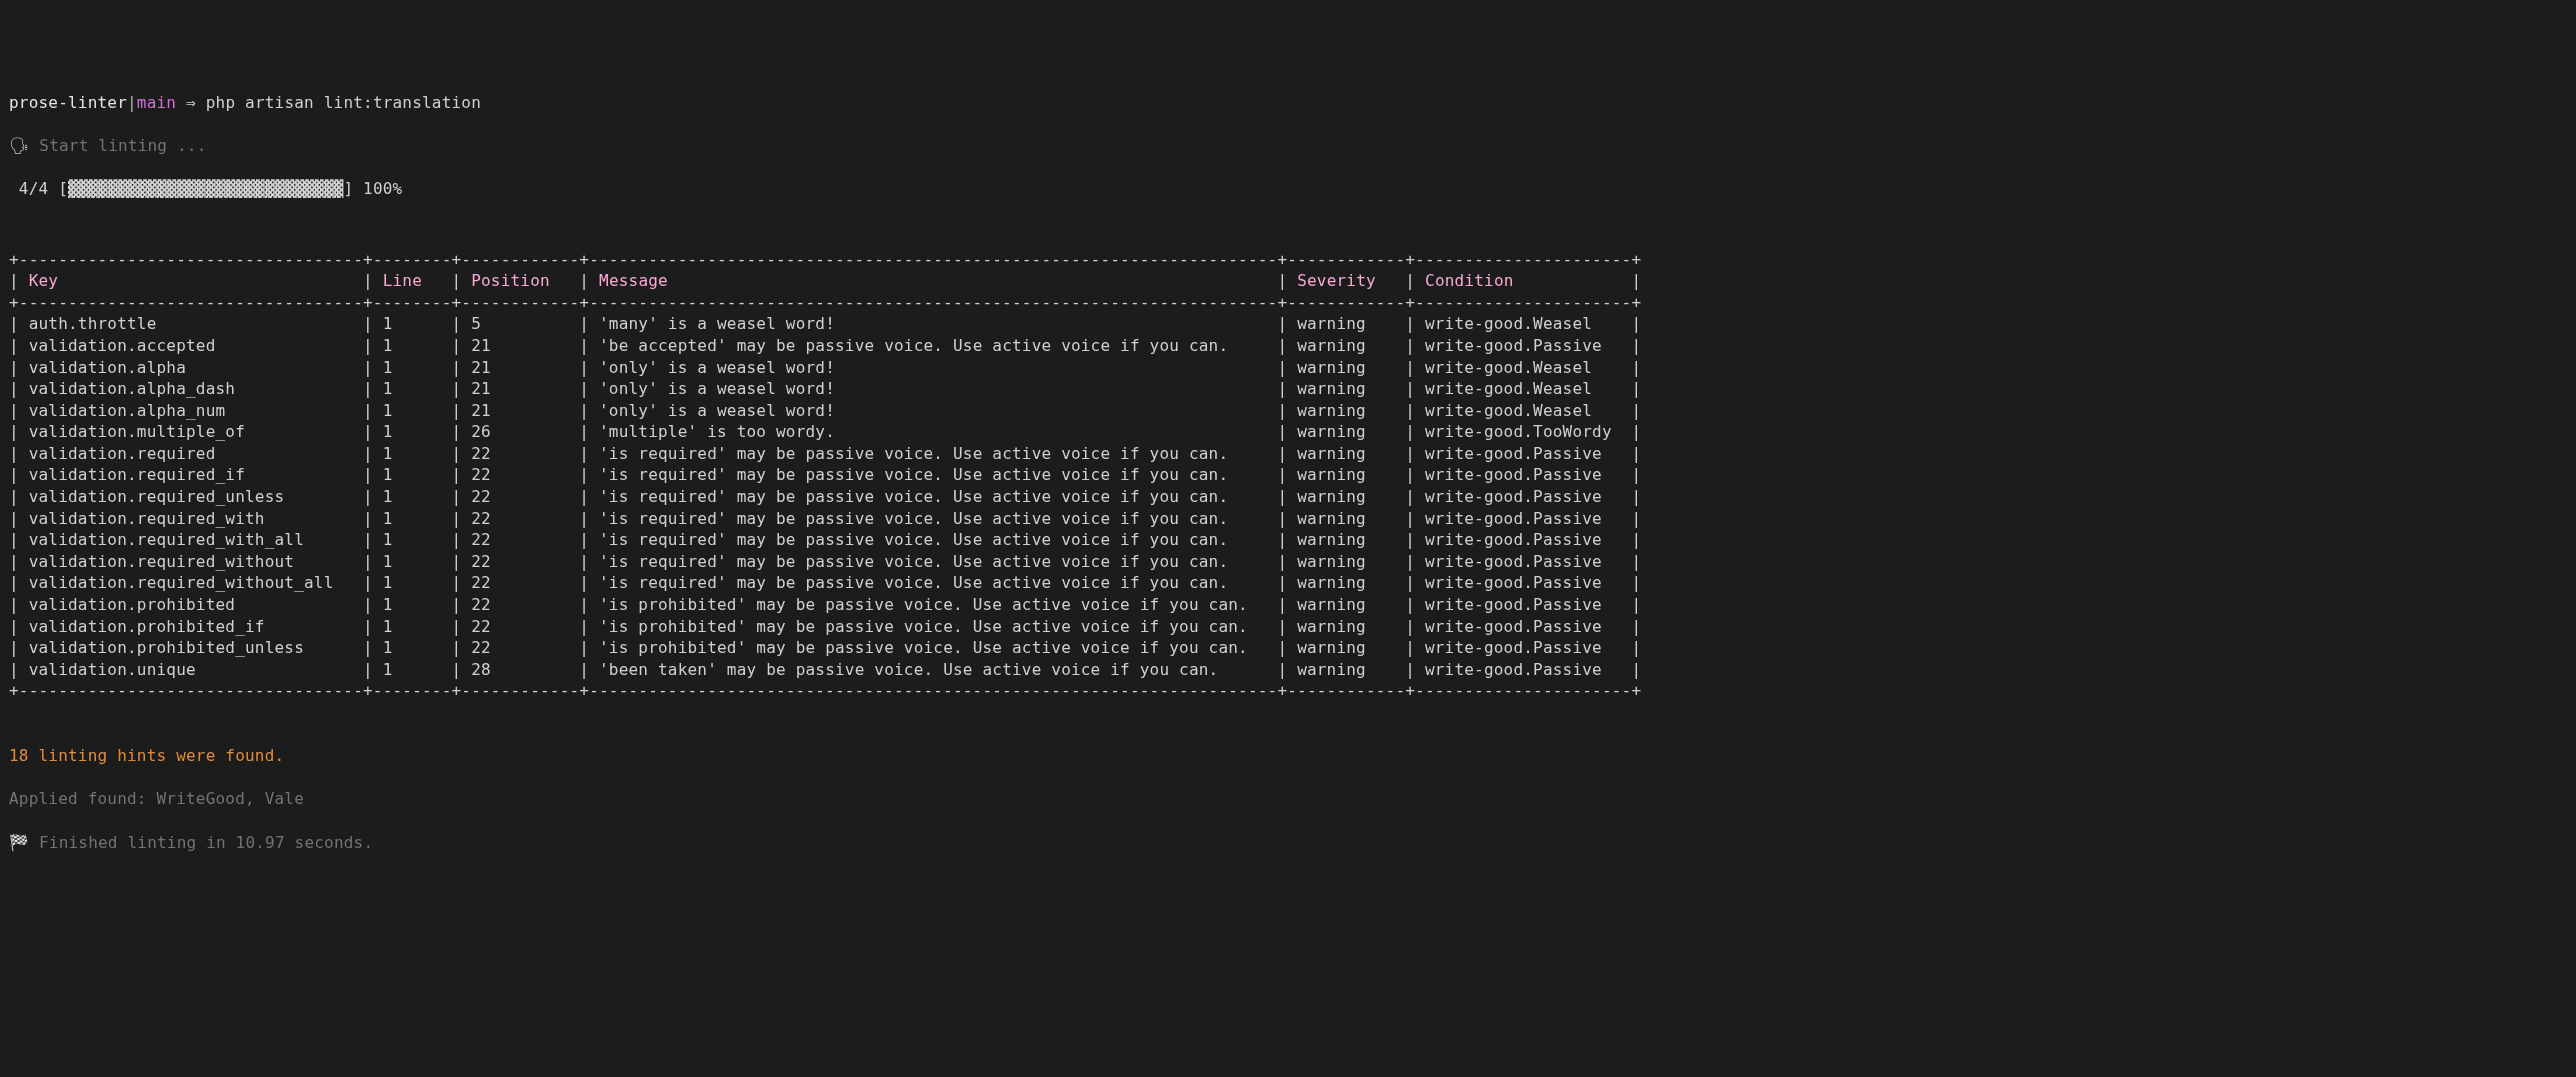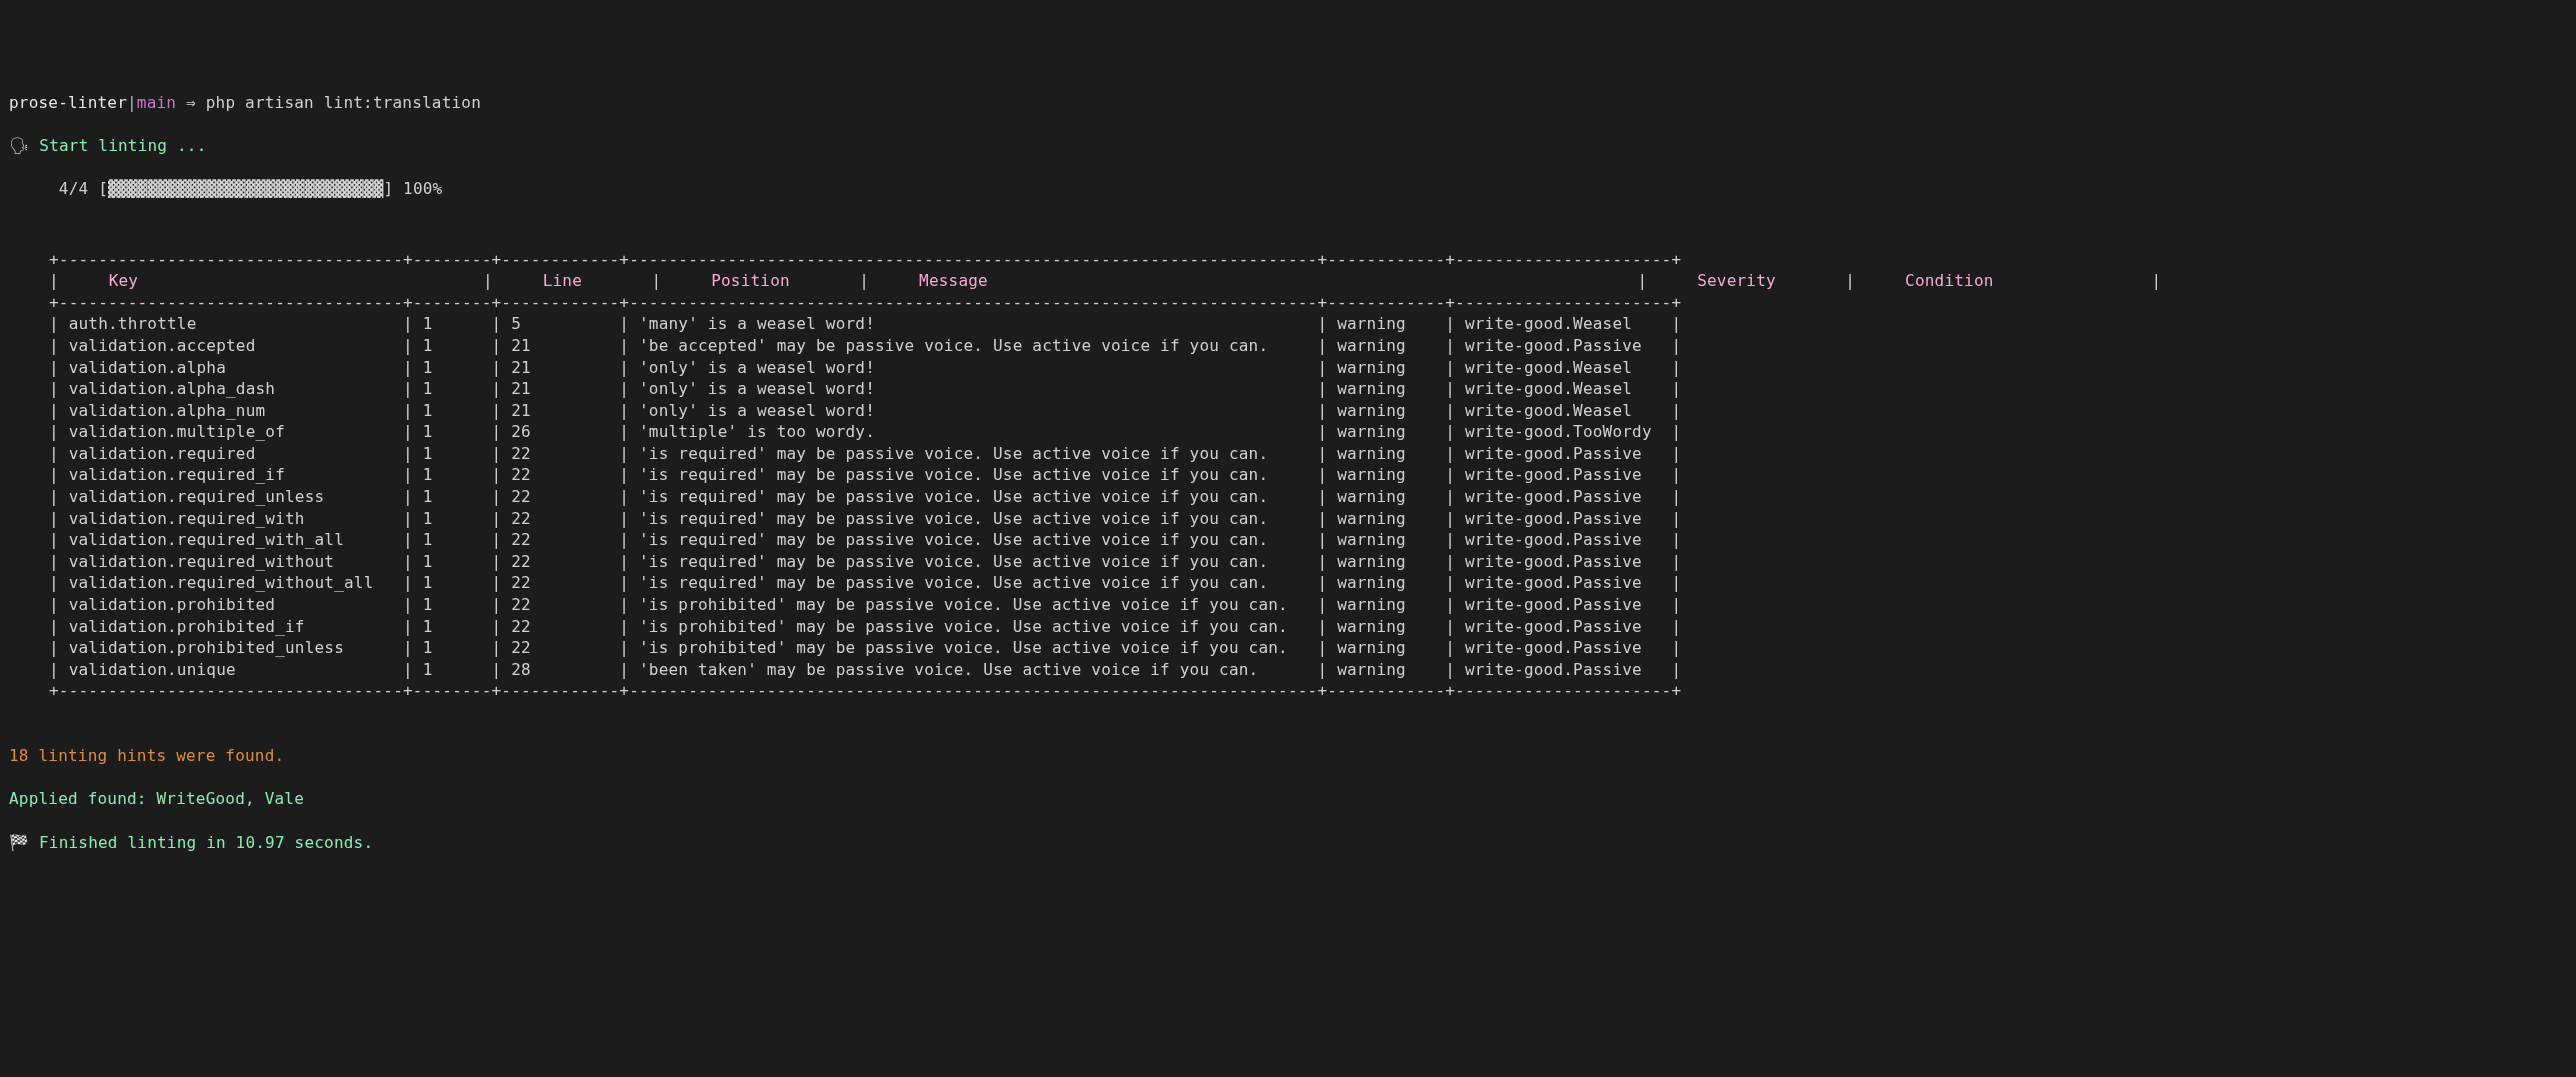--- a/index.html
+++ b/index.html
@@ -11,24 +11,24 @@
     line-height: 1.35;
     padding: 5.5px 9px;
     white-space: pre;
     letter-spacing: 0.2px;
   }
   .prompt-project { color: #e5e5e5; }
   .prompt-sep    { color: #b0b0b0; }
   .prompt-branch { color: #d070d0; text-align: center; }
   .prompt-arrow  { color: #d0d0d0; }
   .prompt-cmd    { color: #d0d0d0; }
-  .green   { color: #86efac; }
+  .green   { color: #737373; }
   .yellow  { color: #f9a8d4; }
   .orange  { color: #e28c3a; }
-  .white   { color: #d0d0d0; margin-left: 40px; }
+  .white   { color: #d0d0d0; }
   .row { display: block; }
   #table-container { margin-top: 5.5px; }
 </style>
 </head>
 <body>
 
 
 
 <div class="row"><span class="prompt-project">prose-linter</span><span class="prompt-sep">|</span><span class="prompt-branch">main</span> <span class="prompt-arrow">⇒</span> <span class="prompt-cmd">php artisan lint:translation</span></div>
 <div class="row"><span>🗣</span> <span class="green">Start linting ...</span></div>

